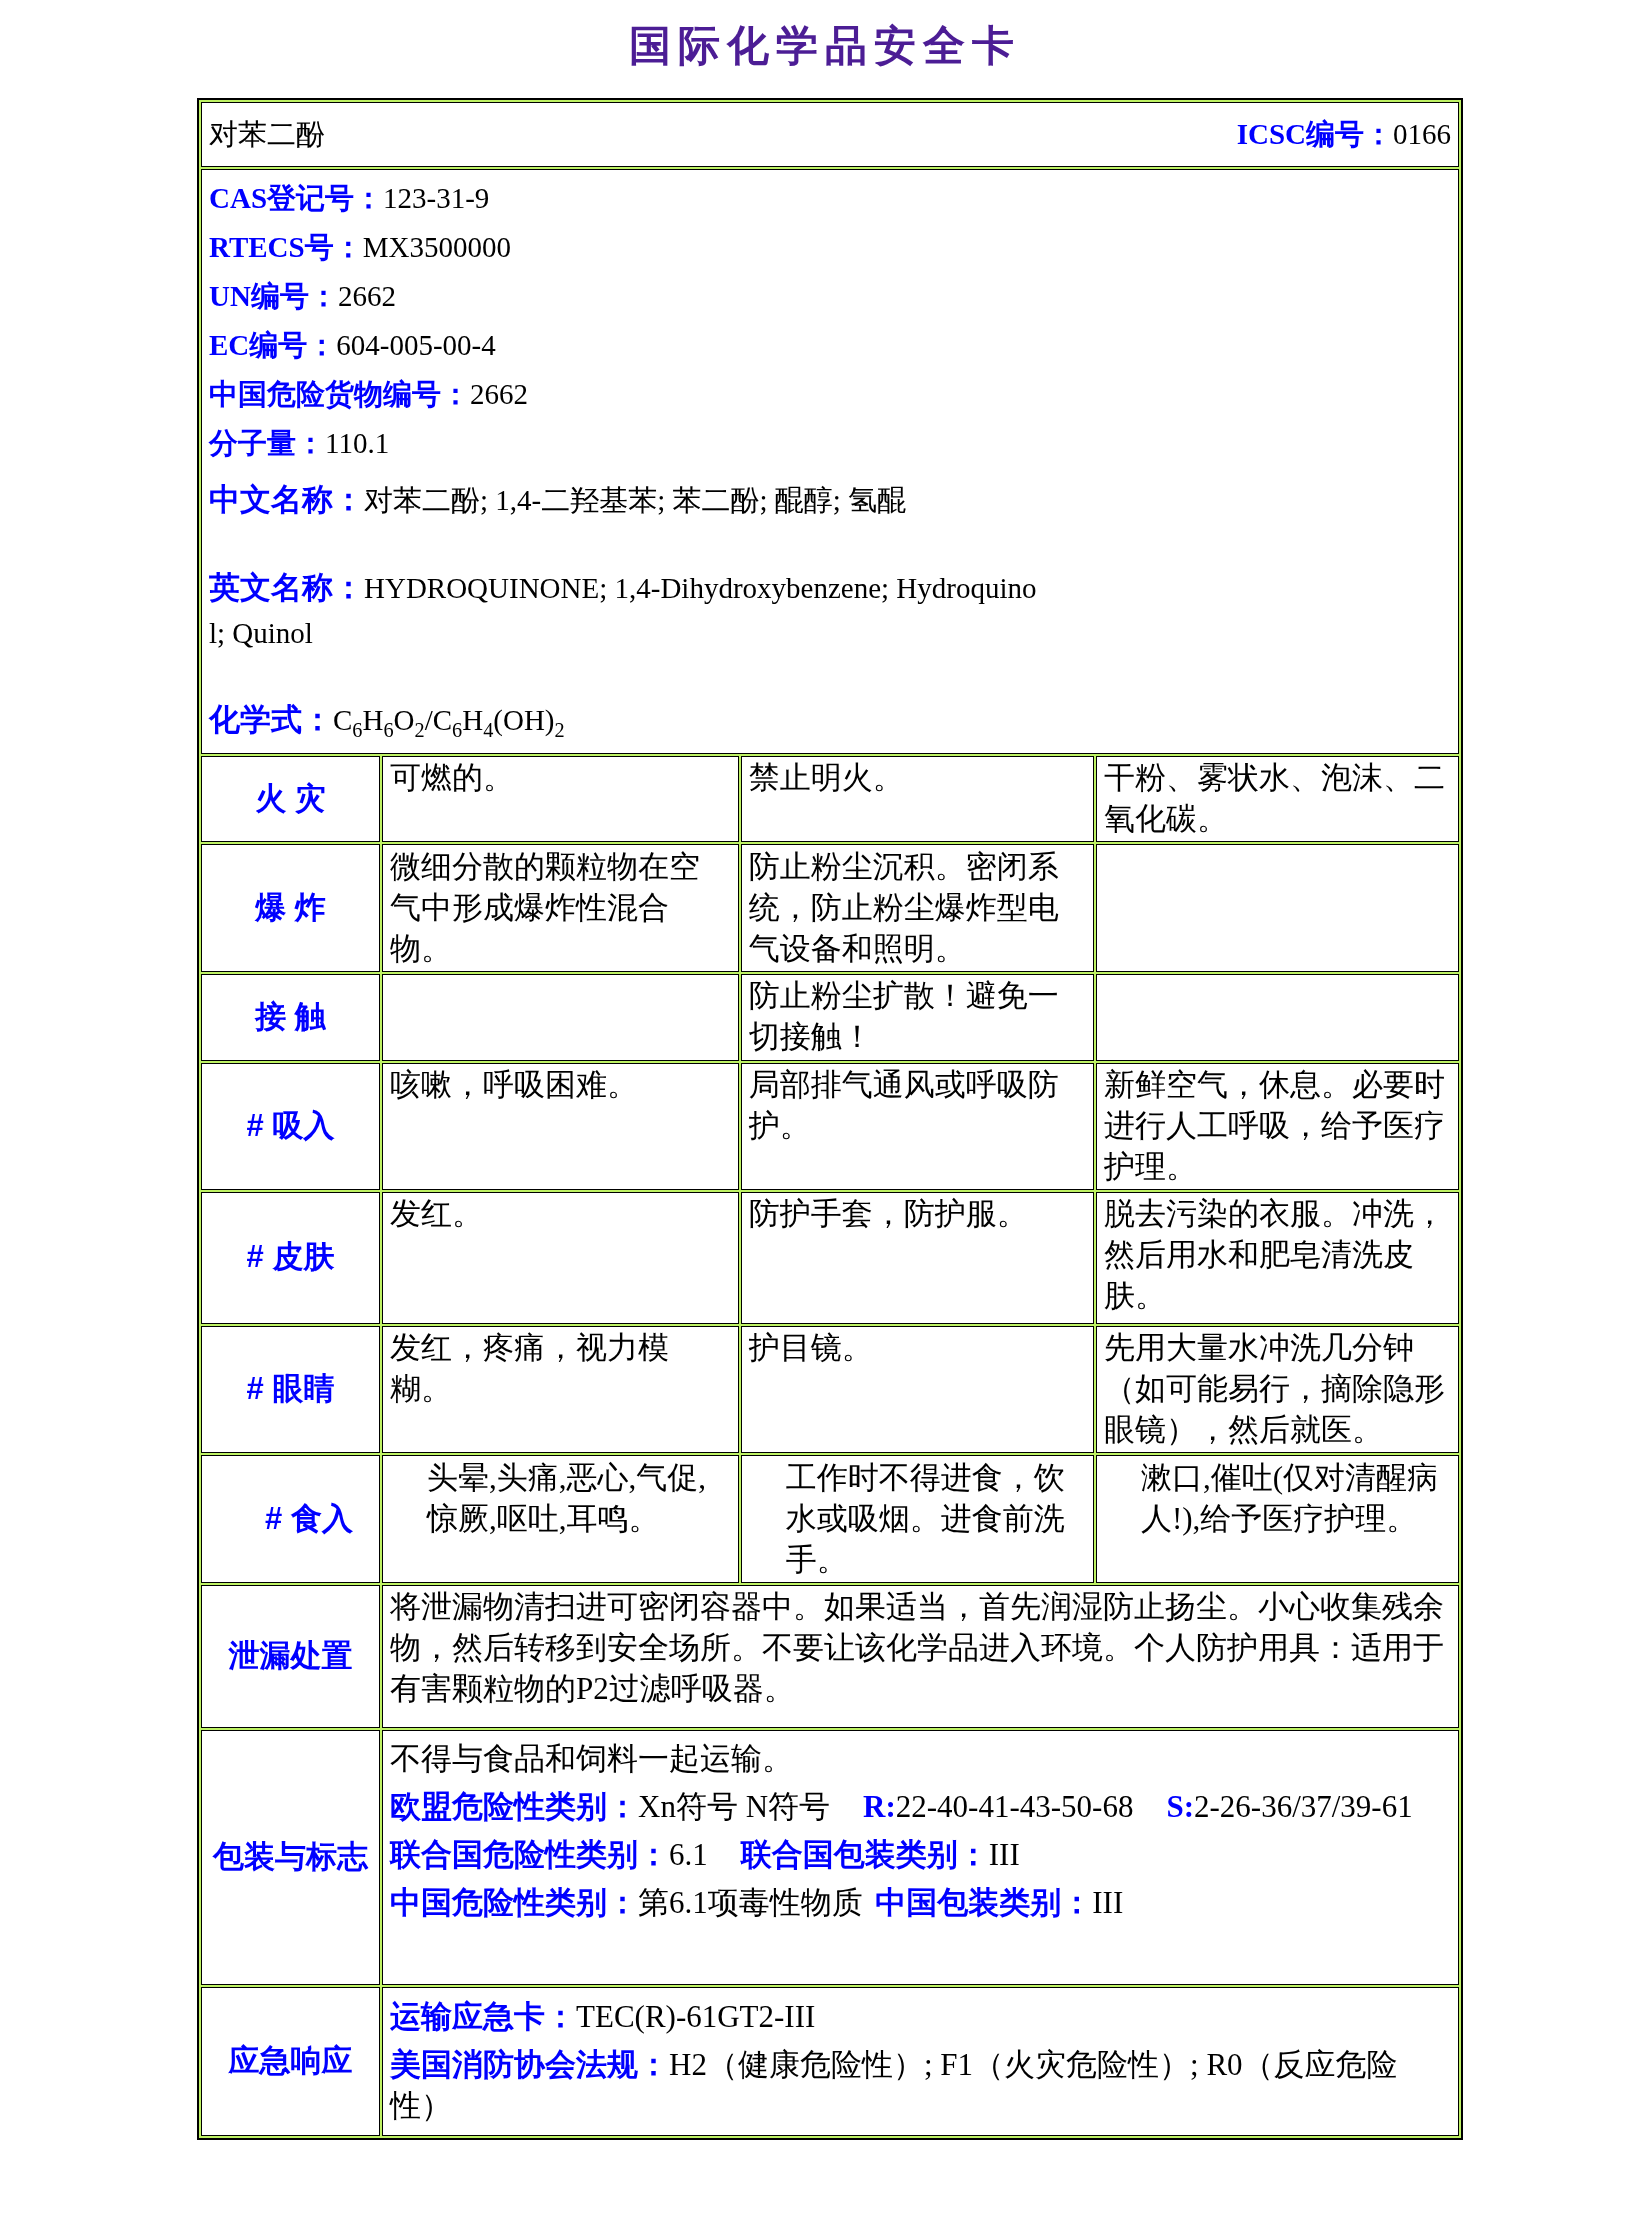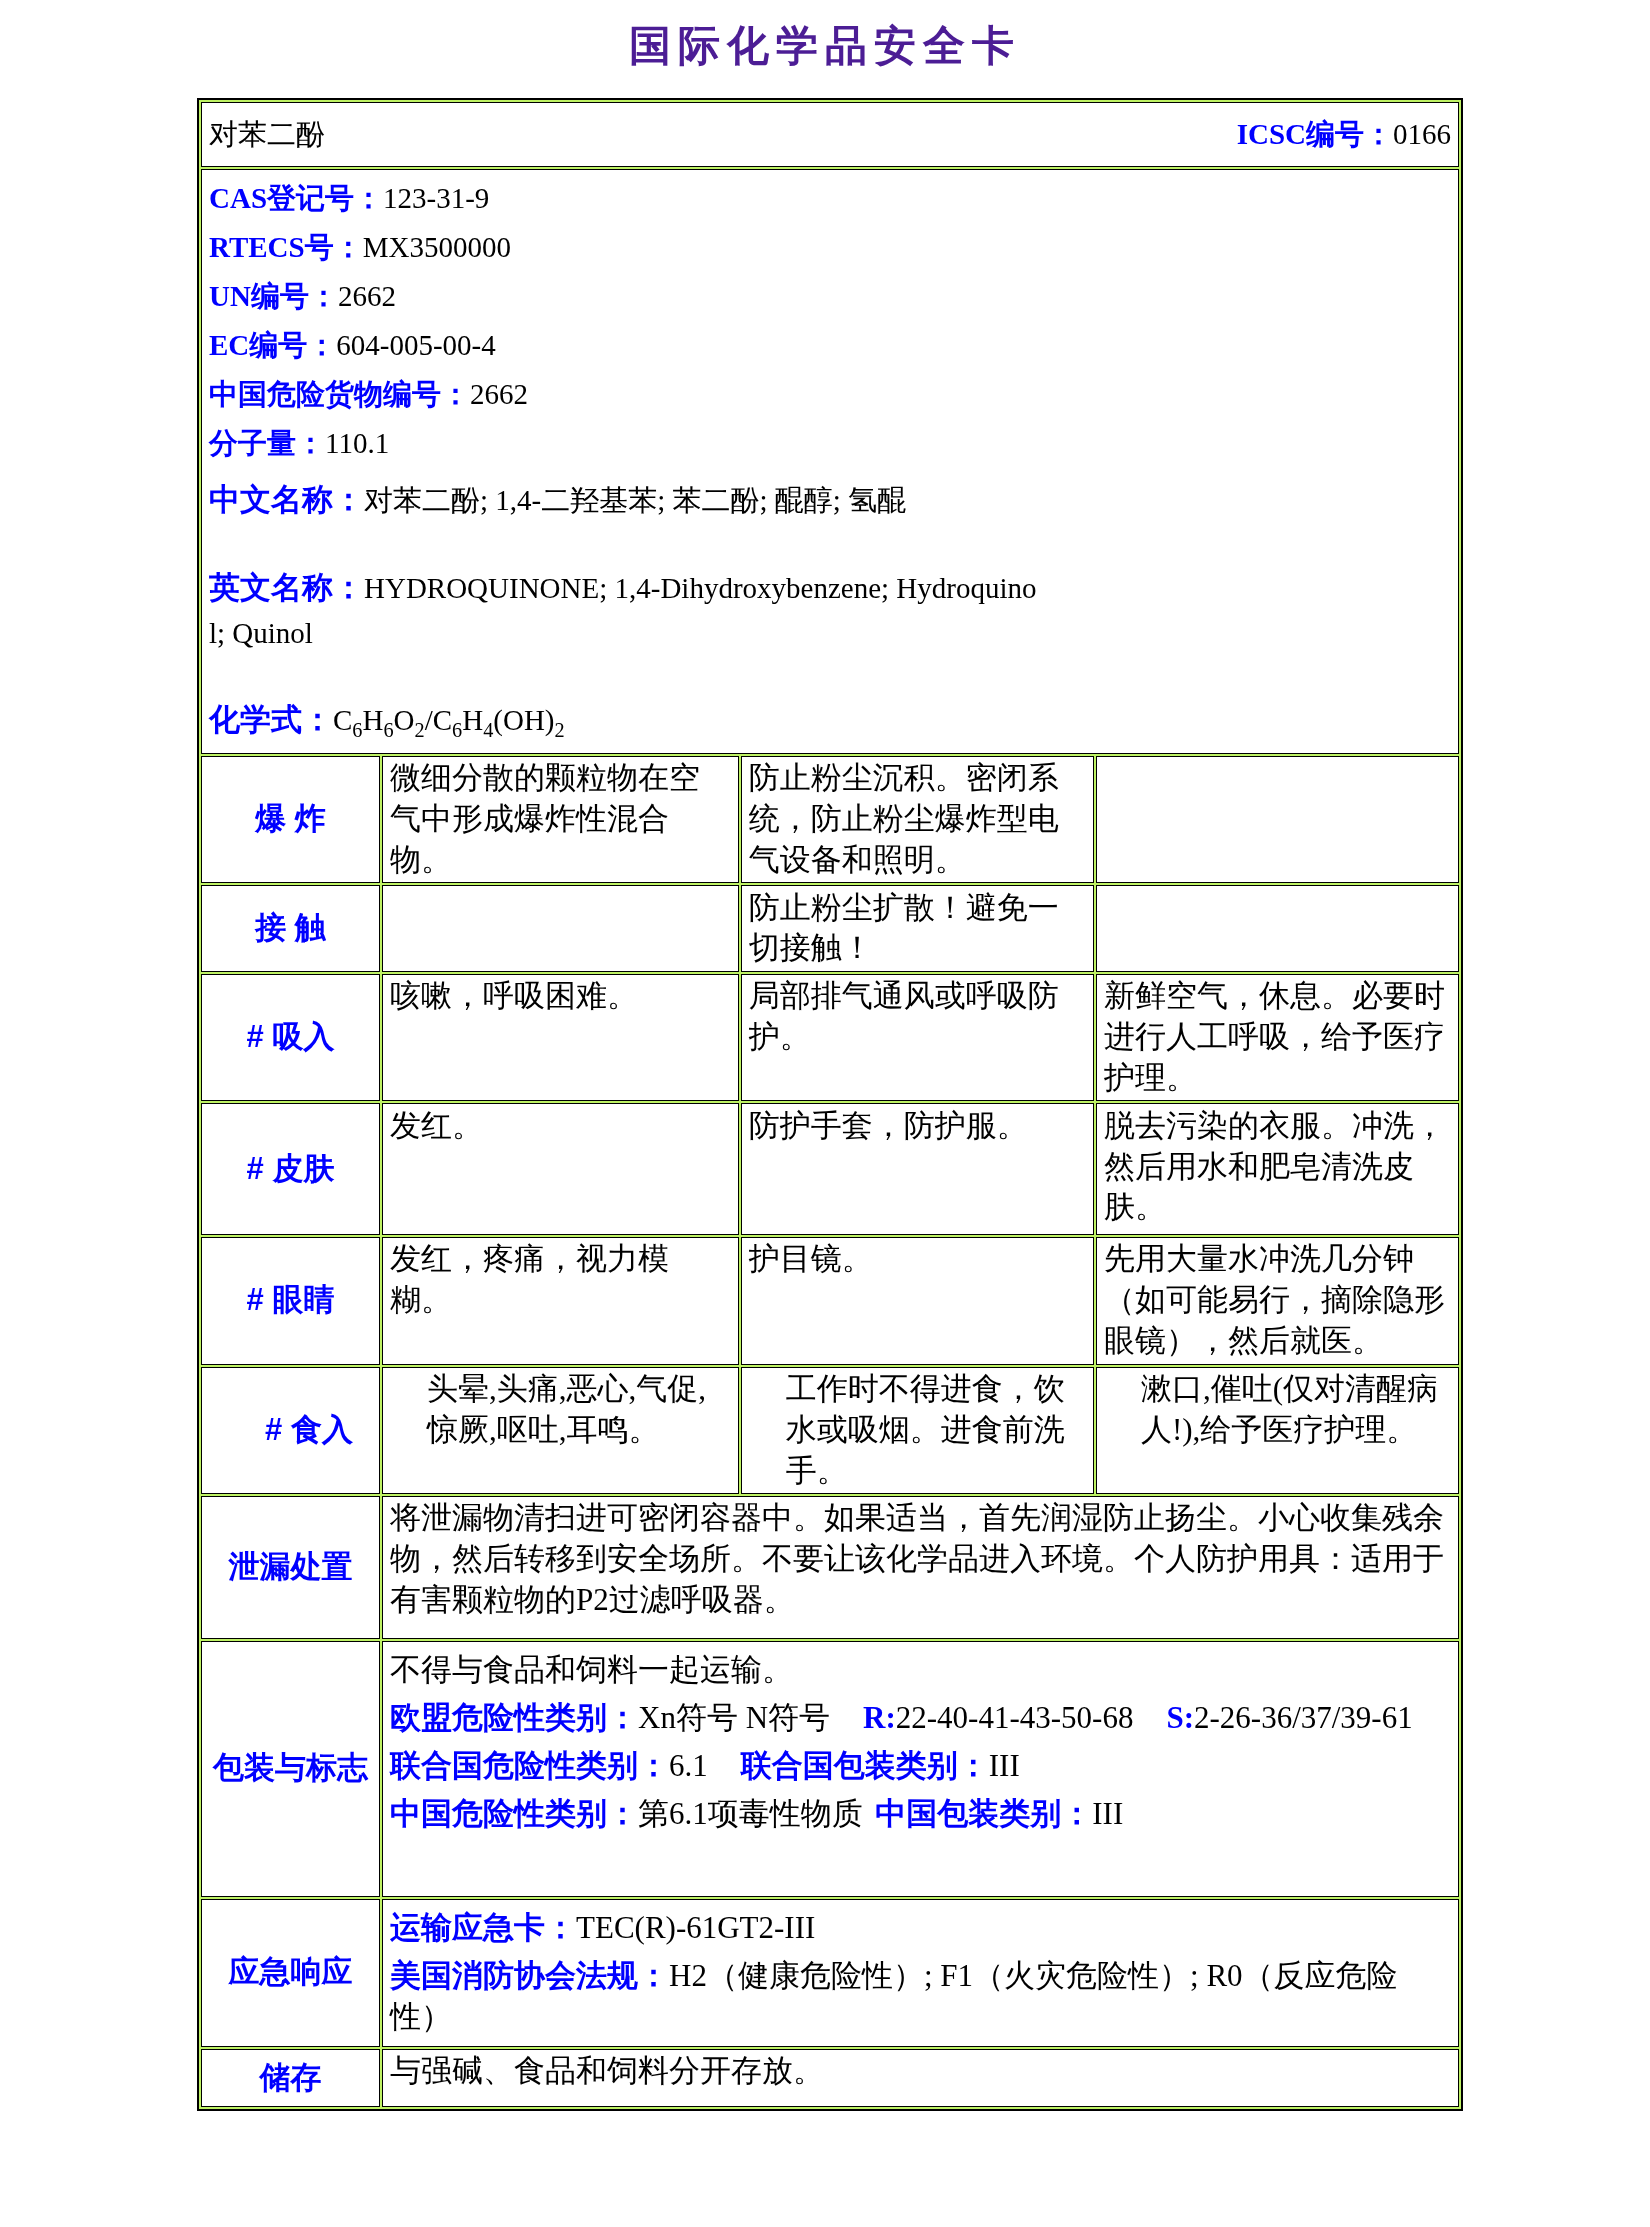--- a/index.html
+++ b/index.html
@@ -140,20 +140,26 @@
         <div class="ident-right">
           <div class="name-block"><span class="lbl">中文名称：</span><span>对苯二酚; 1,4-二羟基苯; 苯二酚; 醌醇; 氢醌</span></div>
           <div class="name-block gap"><span class="lbl">英文名称：</span><span>HYDROQUINONE; 1,4-Dihydroxybenzene;  Hydroquinol; Quinol</span></div>
           <div class="name-block gap"><span class="lbl">化学式：</span><span>C<sub>6</sub>H<sub>6</sub>O<sub>2</sub>/C<sub>6</sub>H<sub>4</sub>(OH)<sub>2</sub></span></div>
         </div>
       </div>
     </td>
   </tr>
 
 
+  <tr class="h-fire">
+    <td class="type-cell">火 灾</td>
+    <td>可燃的。</td>
+    <td>禁止明火。</td>
+    <td>干粉、雾状水、泡沫、二氧化碳。</td>
+  </tr>
 
   <tr class="h-expl">
     <td class="type-cell">爆 炸</td>
     <td>微细分散的颗粒物在空气中形成爆炸性混合物。</td>
     <td>防止粉尘沉积。密闭系统，防止粉尘爆炸型电气设备和照明。</td>
     <td></td>
   </tr>
 
   <tr class="h-cont">
     <td class="type-cell">接 触</td>
@@ -216,19 +222,15 @@
     <td colspan="3">
       <div class="pline">
         <span class="lbl">运输应急卡：</span><span>TEC(R)-61GT2-III</span>
       </div>
       <div class="pline">
         <span class="lbl">美国消防协会法规：</span><span>H2（健康危险性）; F1（火灾危险性）; R0（反应危险性）</span>
       </div>
     </td>
   </tr>
 
-  <tr class="h-stor">
-    <td class="type-cell">储存</td>
-    <td colspan="3">与强碱、食品和饲料分开存放。</td>
-  </tr>
 </tbody>
   </table>
 
 
 </body></html>

